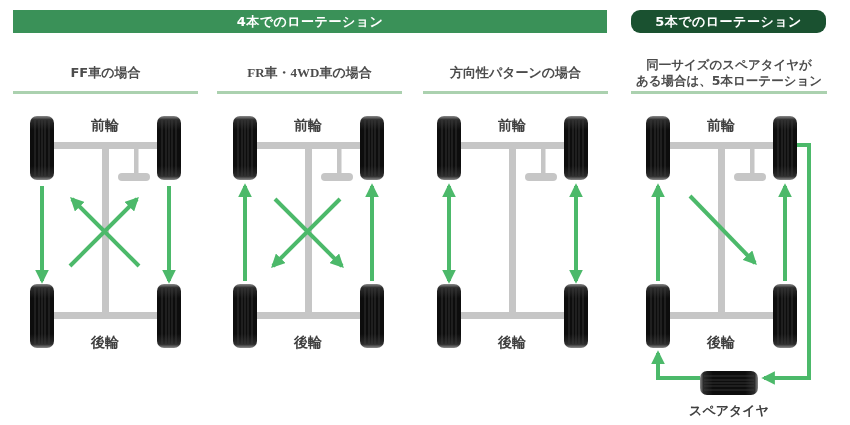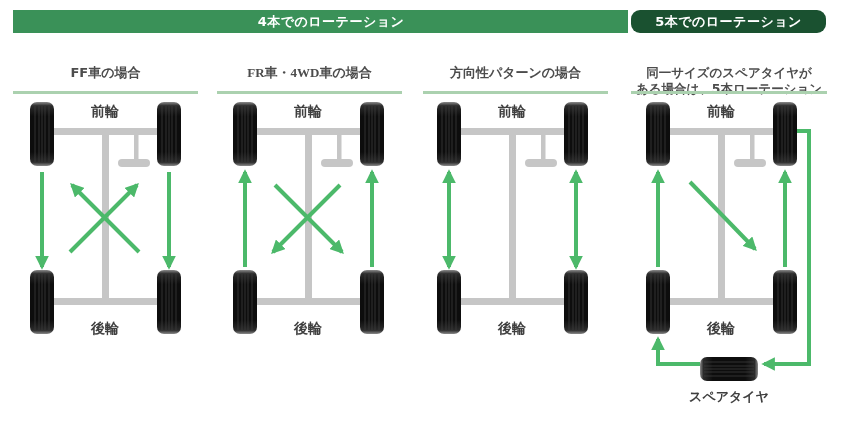--- a/index.html
+++ b/index.html
@@ -14,38 +14,38 @@
   .hdr4{left:13px;width:594px;background:#3a9158;}
   .hdr5{left:631px;width:195px;background:#1a5130;}
   .col-title{
     position:absolute;top:54px;height:36px;display:flex;flex-direction:column;
     align-items:center;justify-content:center;gap:1px;
     font-size:13px;font-weight:bold;color:#4c4c4c;line-height:15px;white-space:nowrap;
   }
   .t0{left:13px;width:185px;text-align:center;}
   .t1{left:217px;width:185px;font-family:Liberation Serif, serif;}
   .t2{left:423px;width:185px;}
-  .t3{left:631px;width:196px;font-size:12.5px;margin-top:8px;}
+  .t3{left:631px;width:196px;font-size:12.5px;}
   .underline{position:absolute;top:91px;height:3px;background:#abd1af;}
   .u0{left:13px;width:185px;}
   .u1{left:217px;width:185px;}
   .u2{left:423px;width:185px;}
   .u3{left:631px;width:196px;}
-  .diagram{position:absolute;top:92px;width:196px;height:317px;}
+  .diagram{position:absolute;top:106px;width:196px;height:317px;}
   .d0{left:17px;}
   .d1{left:220px;}
   .d2{left:424px;}
   .d3{left:633px;}
 </style>
 </head>
 <body>
 
 <div class="page">
 
-  <div class="hdr hdr4" style="background: rgb(58, 145, 88); padding-left: 21px;">4本でのローテーション</div>
+  <div class="hdr hdr4" style="background: rgb(58, 145, 88);">4本でのローテーション</div>
   <div class="hdr hdr5" style="background: rgb(26, 81, 48); border-radius: 9px;">5本でのローテーション</div>
 
   <div class="col-title t0">
     <span>FF車の場合</span>
   </div>
   <div class="col-title t1">
     <span>FR車・4WD車の場合</span>
   </div>
   <div class="col-title t2">
     <span>方向性パターンの場合</span>

